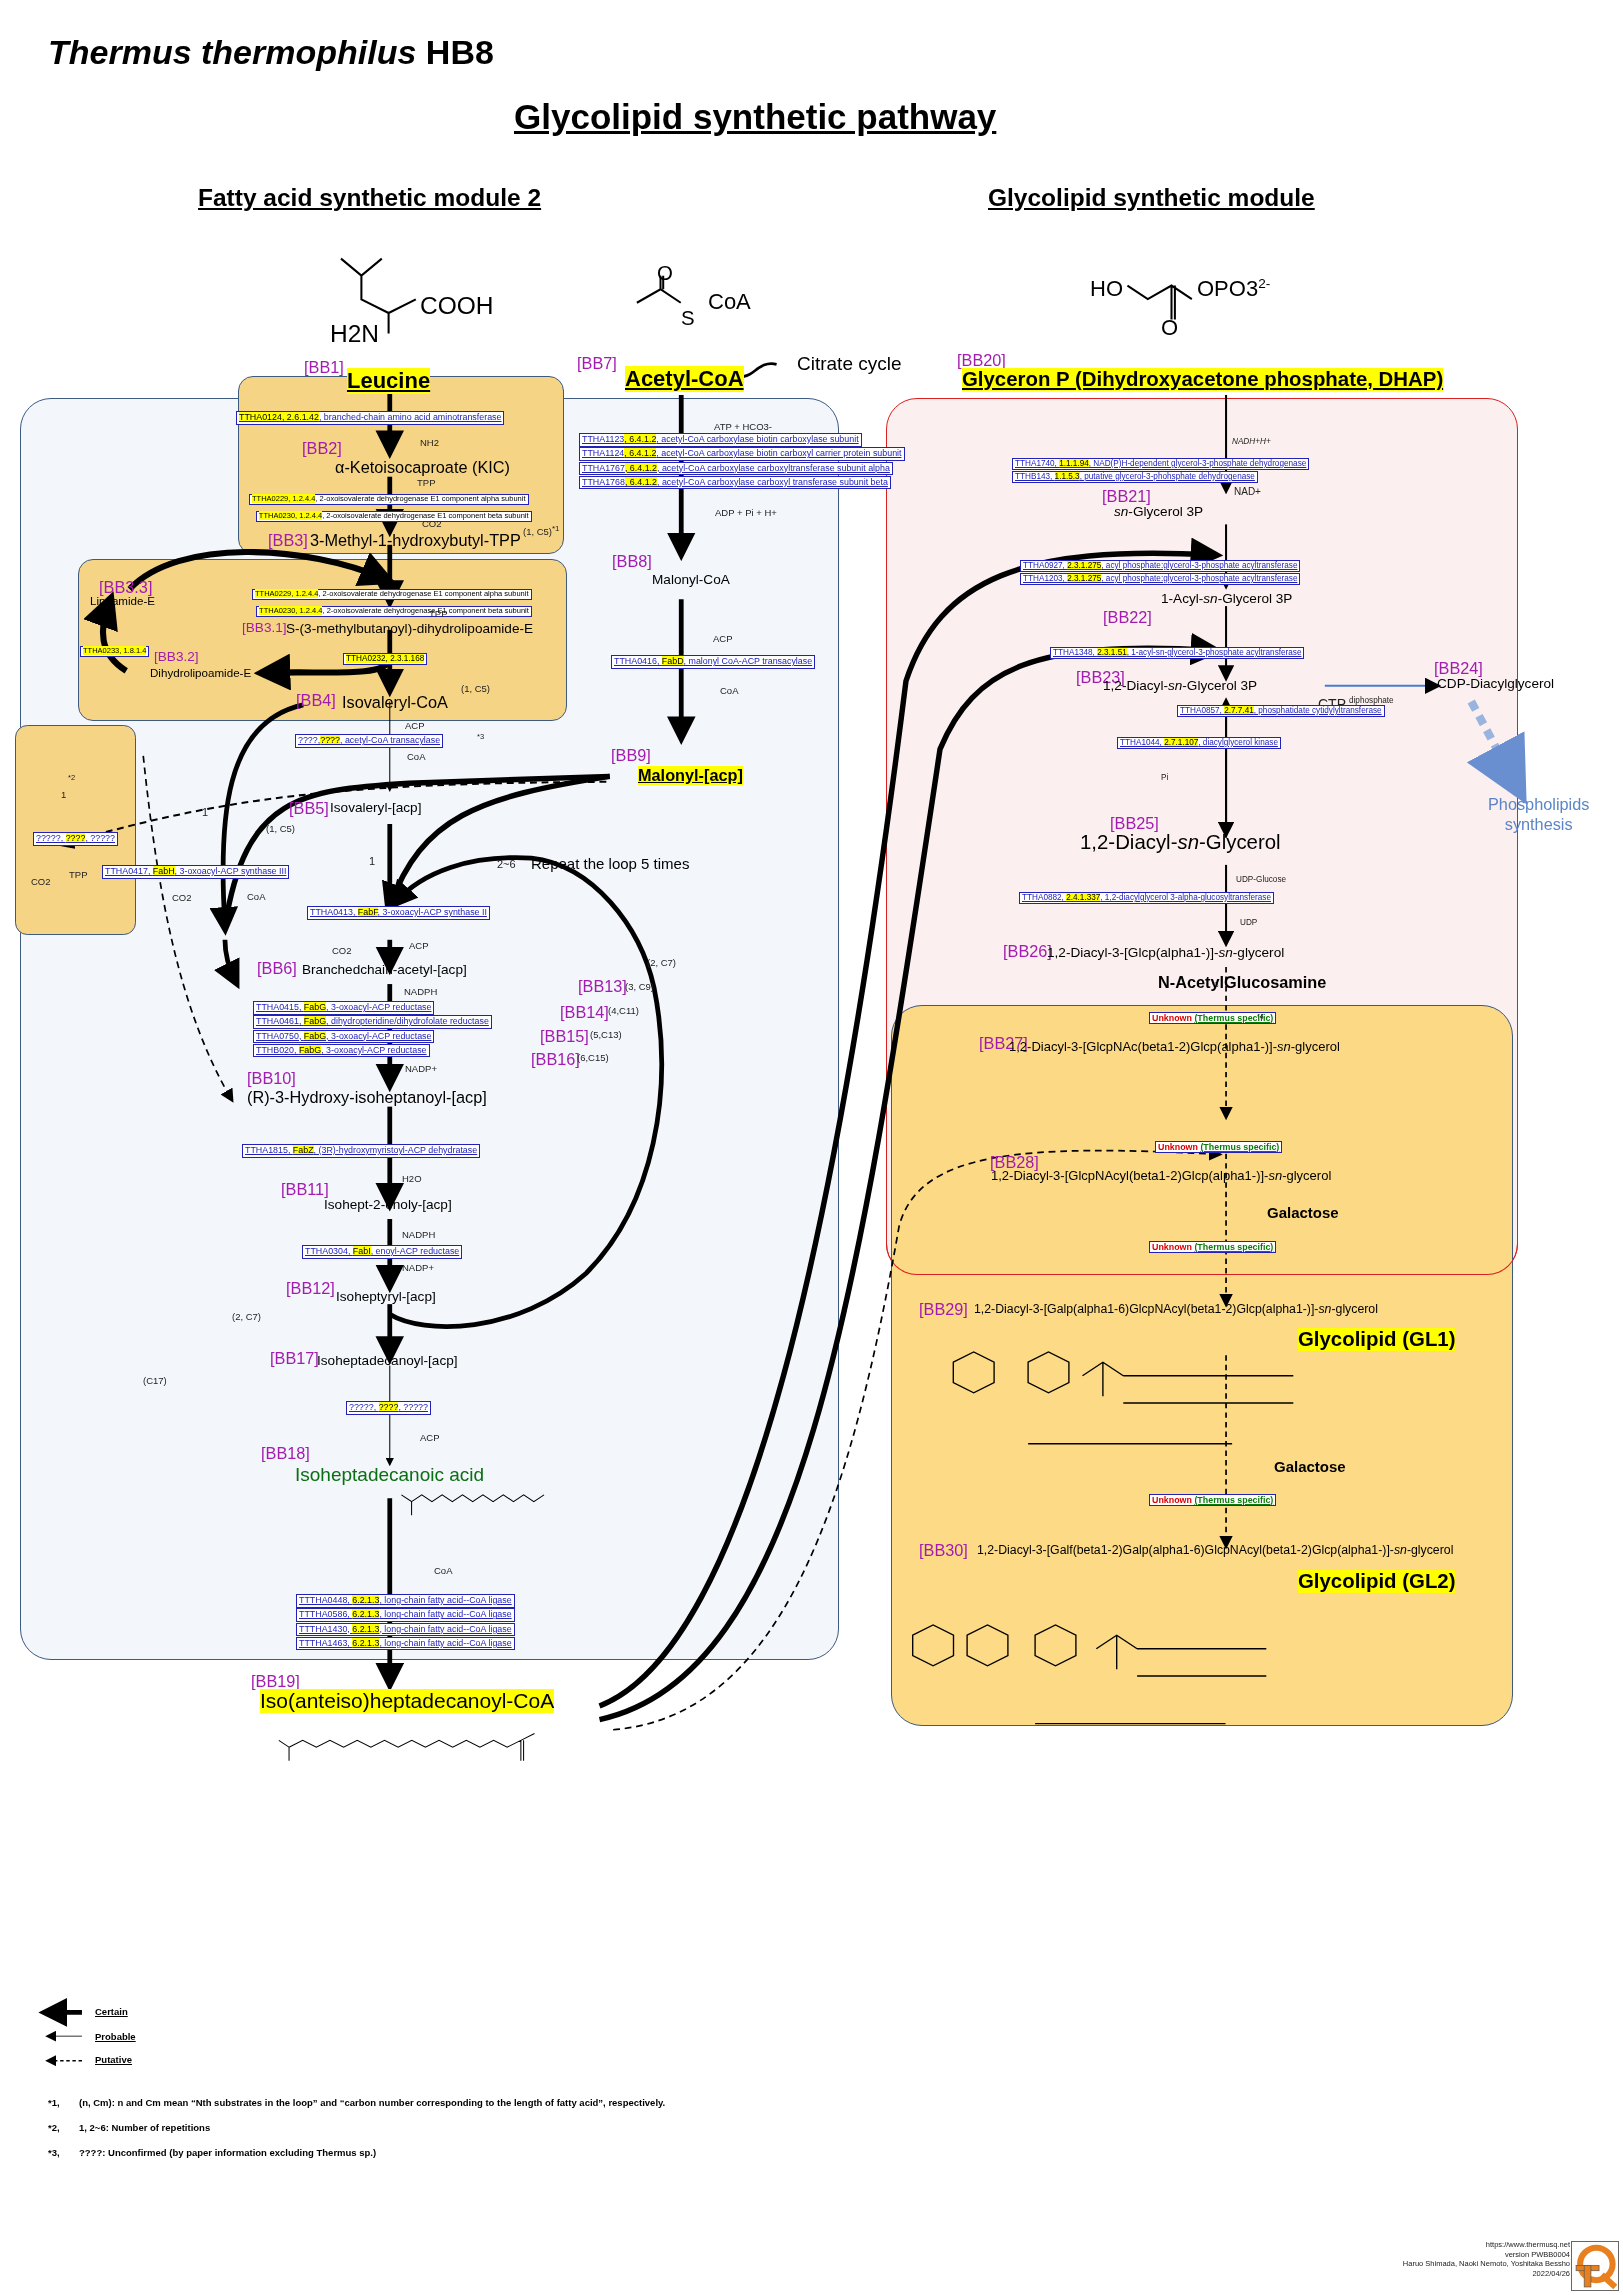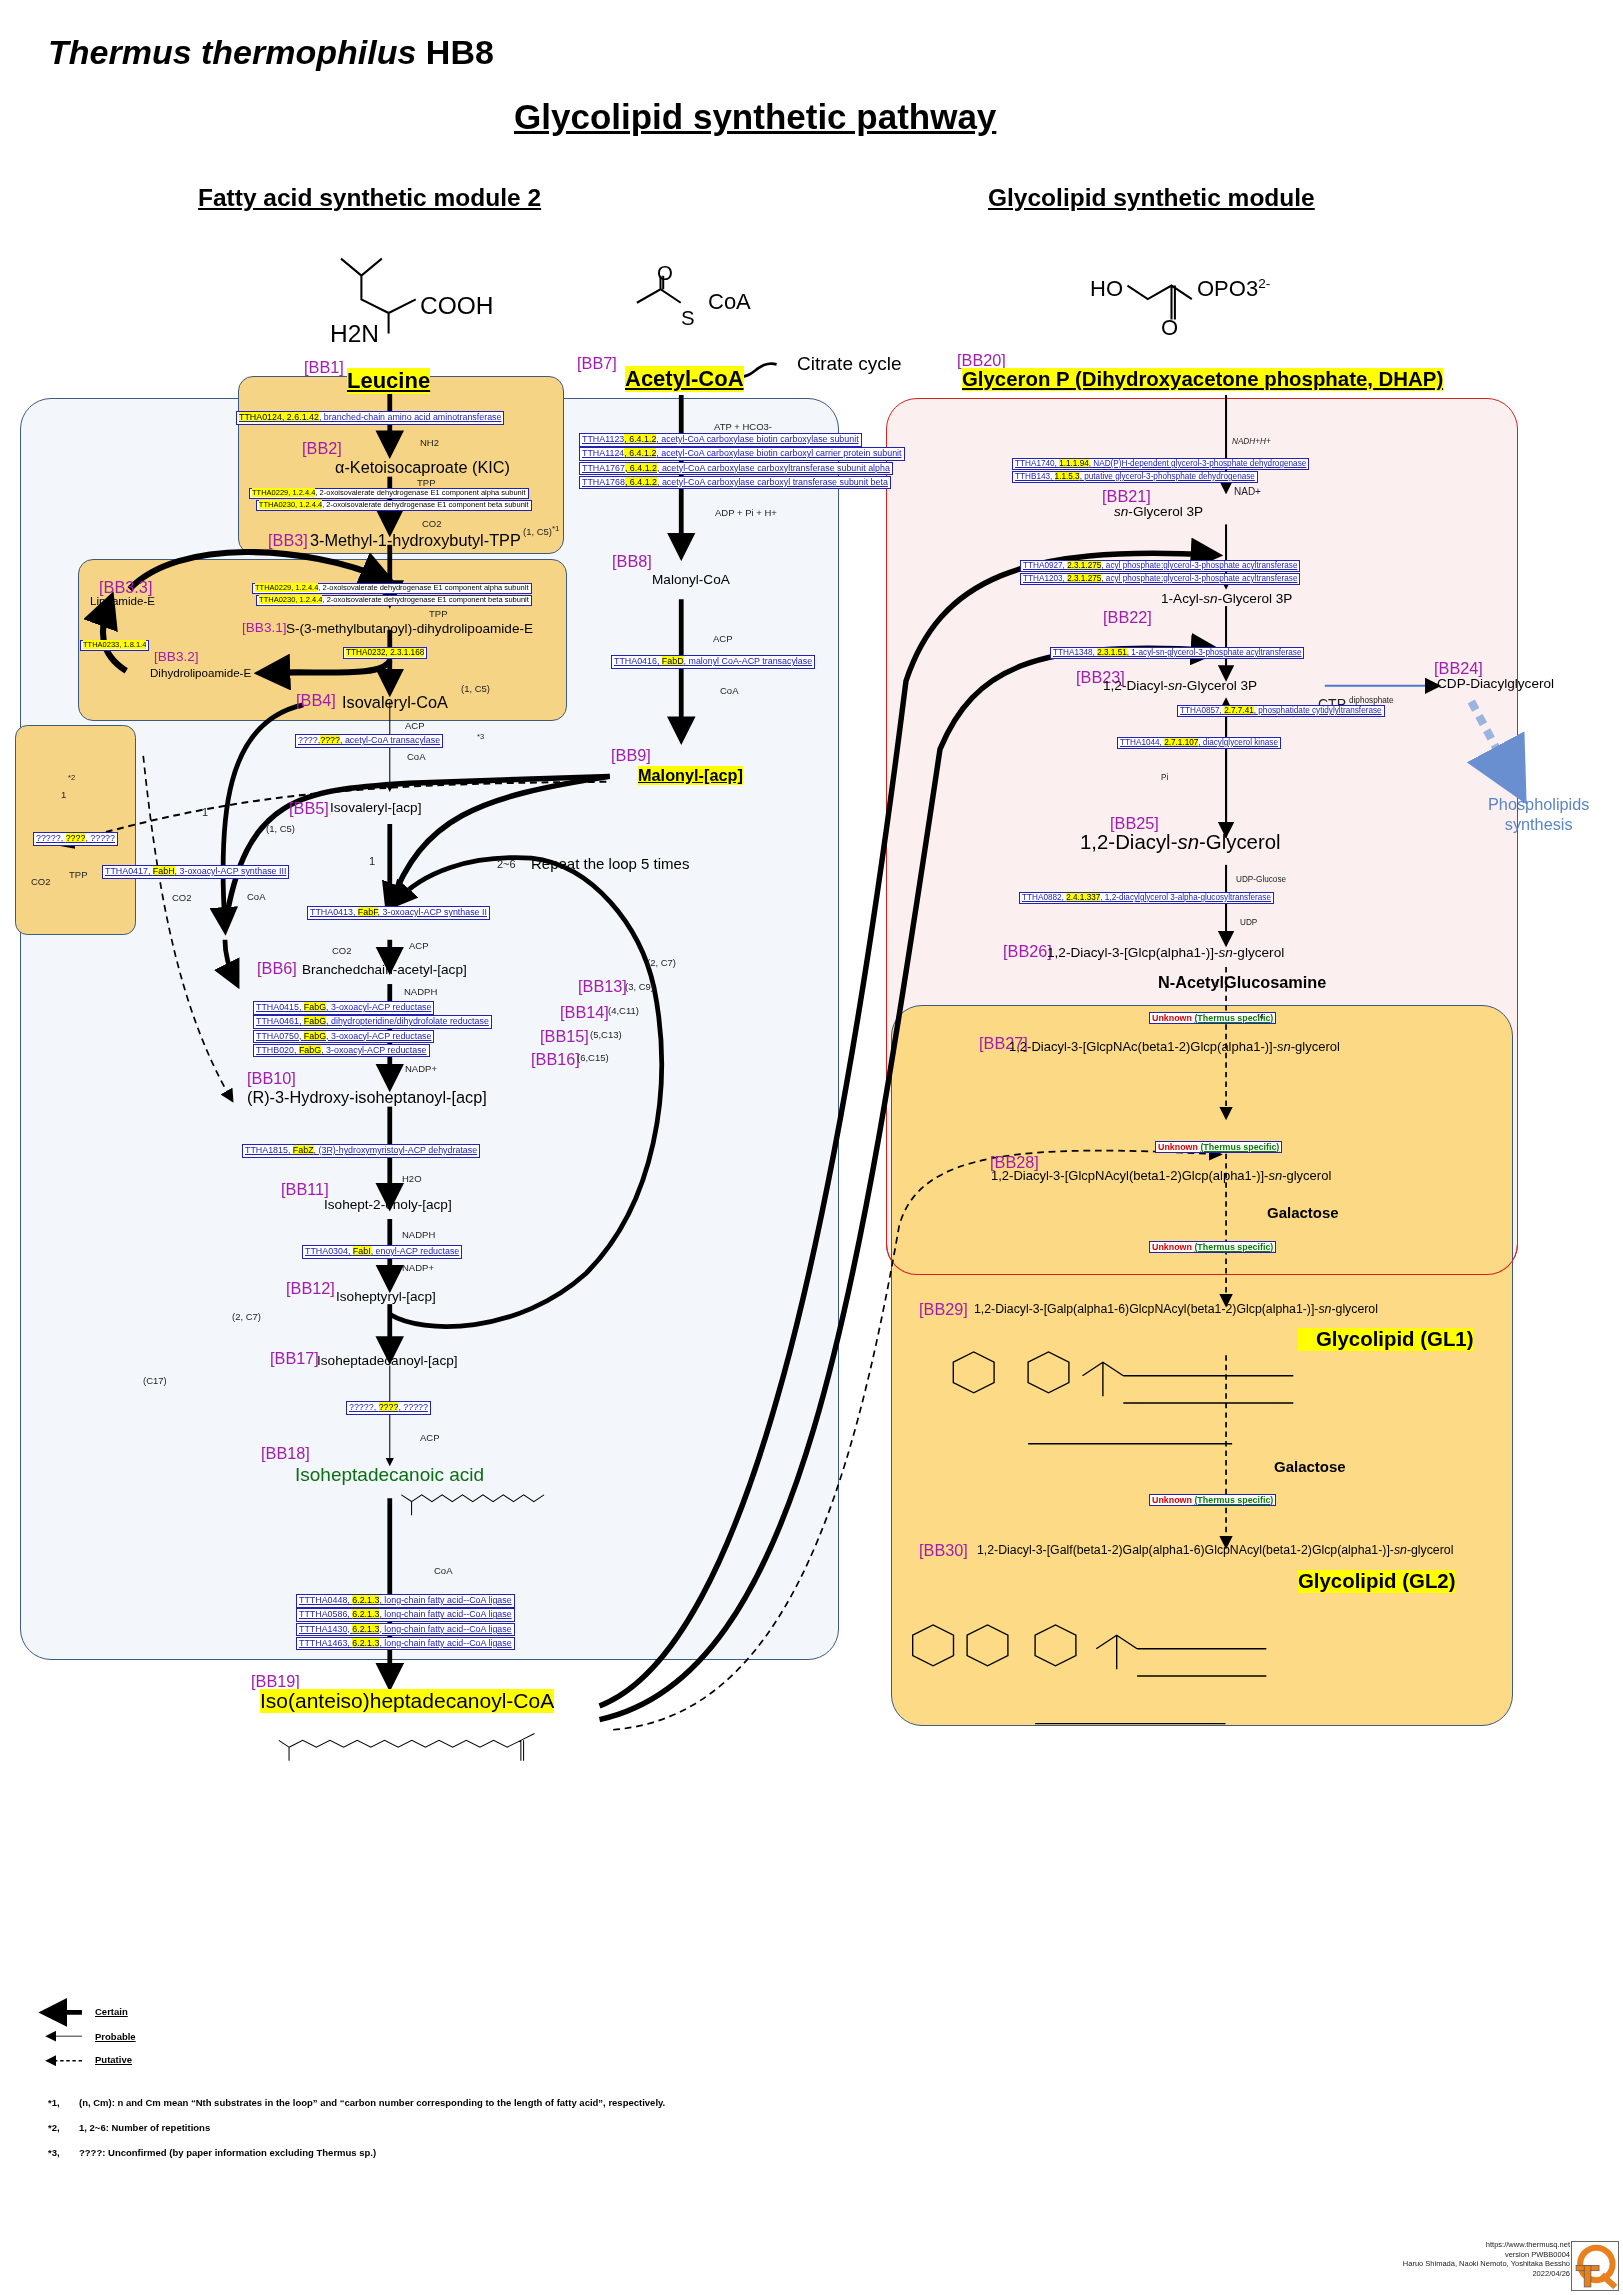--- a/index.html
+++ b/index.html
@@ -5,21 +5,21 @@
   html,body{margin:0;padding:0;background:#fff;}
   body{width:1624px;height:2295px;position:relative;overflow:hidden;font-family:"Liberation Sans",sans-serif;color:#000;}
   .abs{position:absolute;white-space:nowrap;}
   .panel{position:absolute;border-radius:31px;}
   .bb{color:#a21caf;font-family:Liberation Sans, sans-serif;font-size:16.3px;position:absolute;white-space:nowrap;}
   .cmp{position:absolute;white-space:nowrap;font-size:16.3px;}
   .key{font-weight:bold;text-decoration:underline;background:#ffff00;font-size:22px;position:absolute;white-space:nowrap;}
   .enz{position:absolute;white-space:nowrap;font-size:8.9px;line-height:11.6px;}
   .enz .row{border:1.4px solid #2222bb;background:#fff;color:#2222bb;padding:0 2px;display:block;width:max-content;margin-bottom:0.7px;text-decoration:underline;}
   .enz .row .y{background:#ffff00;color:#000;}
-  .enz .row.cb{color:#000;text-decoration:none;}
+  .enz .row.cb{color:#000;text-decoration:none;margin-top:6px;}
   .small{position:absolute;font-size:9.5px;white-space:nowrap;color:#222;}
   .unk{position:absolute;white-space:nowrap;font-size:8.9px;border:1.4px solid #2222bb;background:#fff;padding:0 2px;font-weight:bold;}
   .unk .r{color:#d00;}
   .unk .g{color:#0a7a0a;text-decoration:underline;}
   .note{position:absolute;font-size:9.5px;font-weight:bold;white-space:nowrap;}
   svg.lines{position:absolute;left:0;top:0;}
 </style>
 </head>
 <body>
 
@@ -370,21 +370,21 @@
   <span>1,2-Diacyl-3-[GlcpNAcyl(beta1-2)Glcp(alpha1-)]-</span><i>sn</i><span>-glycerol</span>
 </div>
 <div class="cmp" style="left:1267px;top:1204px;font-size:15px;font-weight:bold;">Galactose</div>
 <div class="unk" style="left:1149px;top:1241px;">
   <span class="r">Unknown</span> <span class="g">(Thermus specific)</span>
 </div>
 <div class="bb" style="left:919px;top:1300px;">[BB29]</div>
 <div class="cmp" style="left:974px;top:1302px;font-size:12.3px;">
   <span>1,2-Diacyl-3-[Galp(alpha1-6)GlcpNAcyl(beta1-2)Glcp(alpha1-)]-</span><i>sn</i><span>-glycerol</span>
 </div>
-<div class="cmp" style="left:1298px;top:1328px;font-size:20.4px;font-weight:bold;background:#ffff00;padding-left:18px;">Glycolipid (GL1)</div>
+<div class="cmp" style="left:1298px;top:1328px;font-size:20.4px;font-weight:bold;background:#ffff00;">Glycolipid (GL1)</div>
 <div class="cmp" style="left:1274px;top:1458px;font-size:15px;font-weight:bold;">Galactose</div>
 <div class="unk" style="left:1149px;top:1494px;">
   <span class="r">Unknown</span> <span class="g">(Thermus specific)</span>
 </div>
 <div class="bb" style="left:919px;top:1541px;">[BB30]</div>
 <div class="cmp" style="left:977px;top:1543px;font-size:12.3px;">
   <span>1,2-Diacyl-3-[Galf(beta1-2)Galp(alpha1-6)GlcpNAcyl(beta1-2)Glcp(alpha1-)]-</span><i>sn</i><span>-glycerol</span>
 </div>
 <div class="cmp" style="left:1298px;top:1570px;font-size:20.4px;font-weight:bold;background:#ffff00;">Glycolipid (GL2)</div>
 

